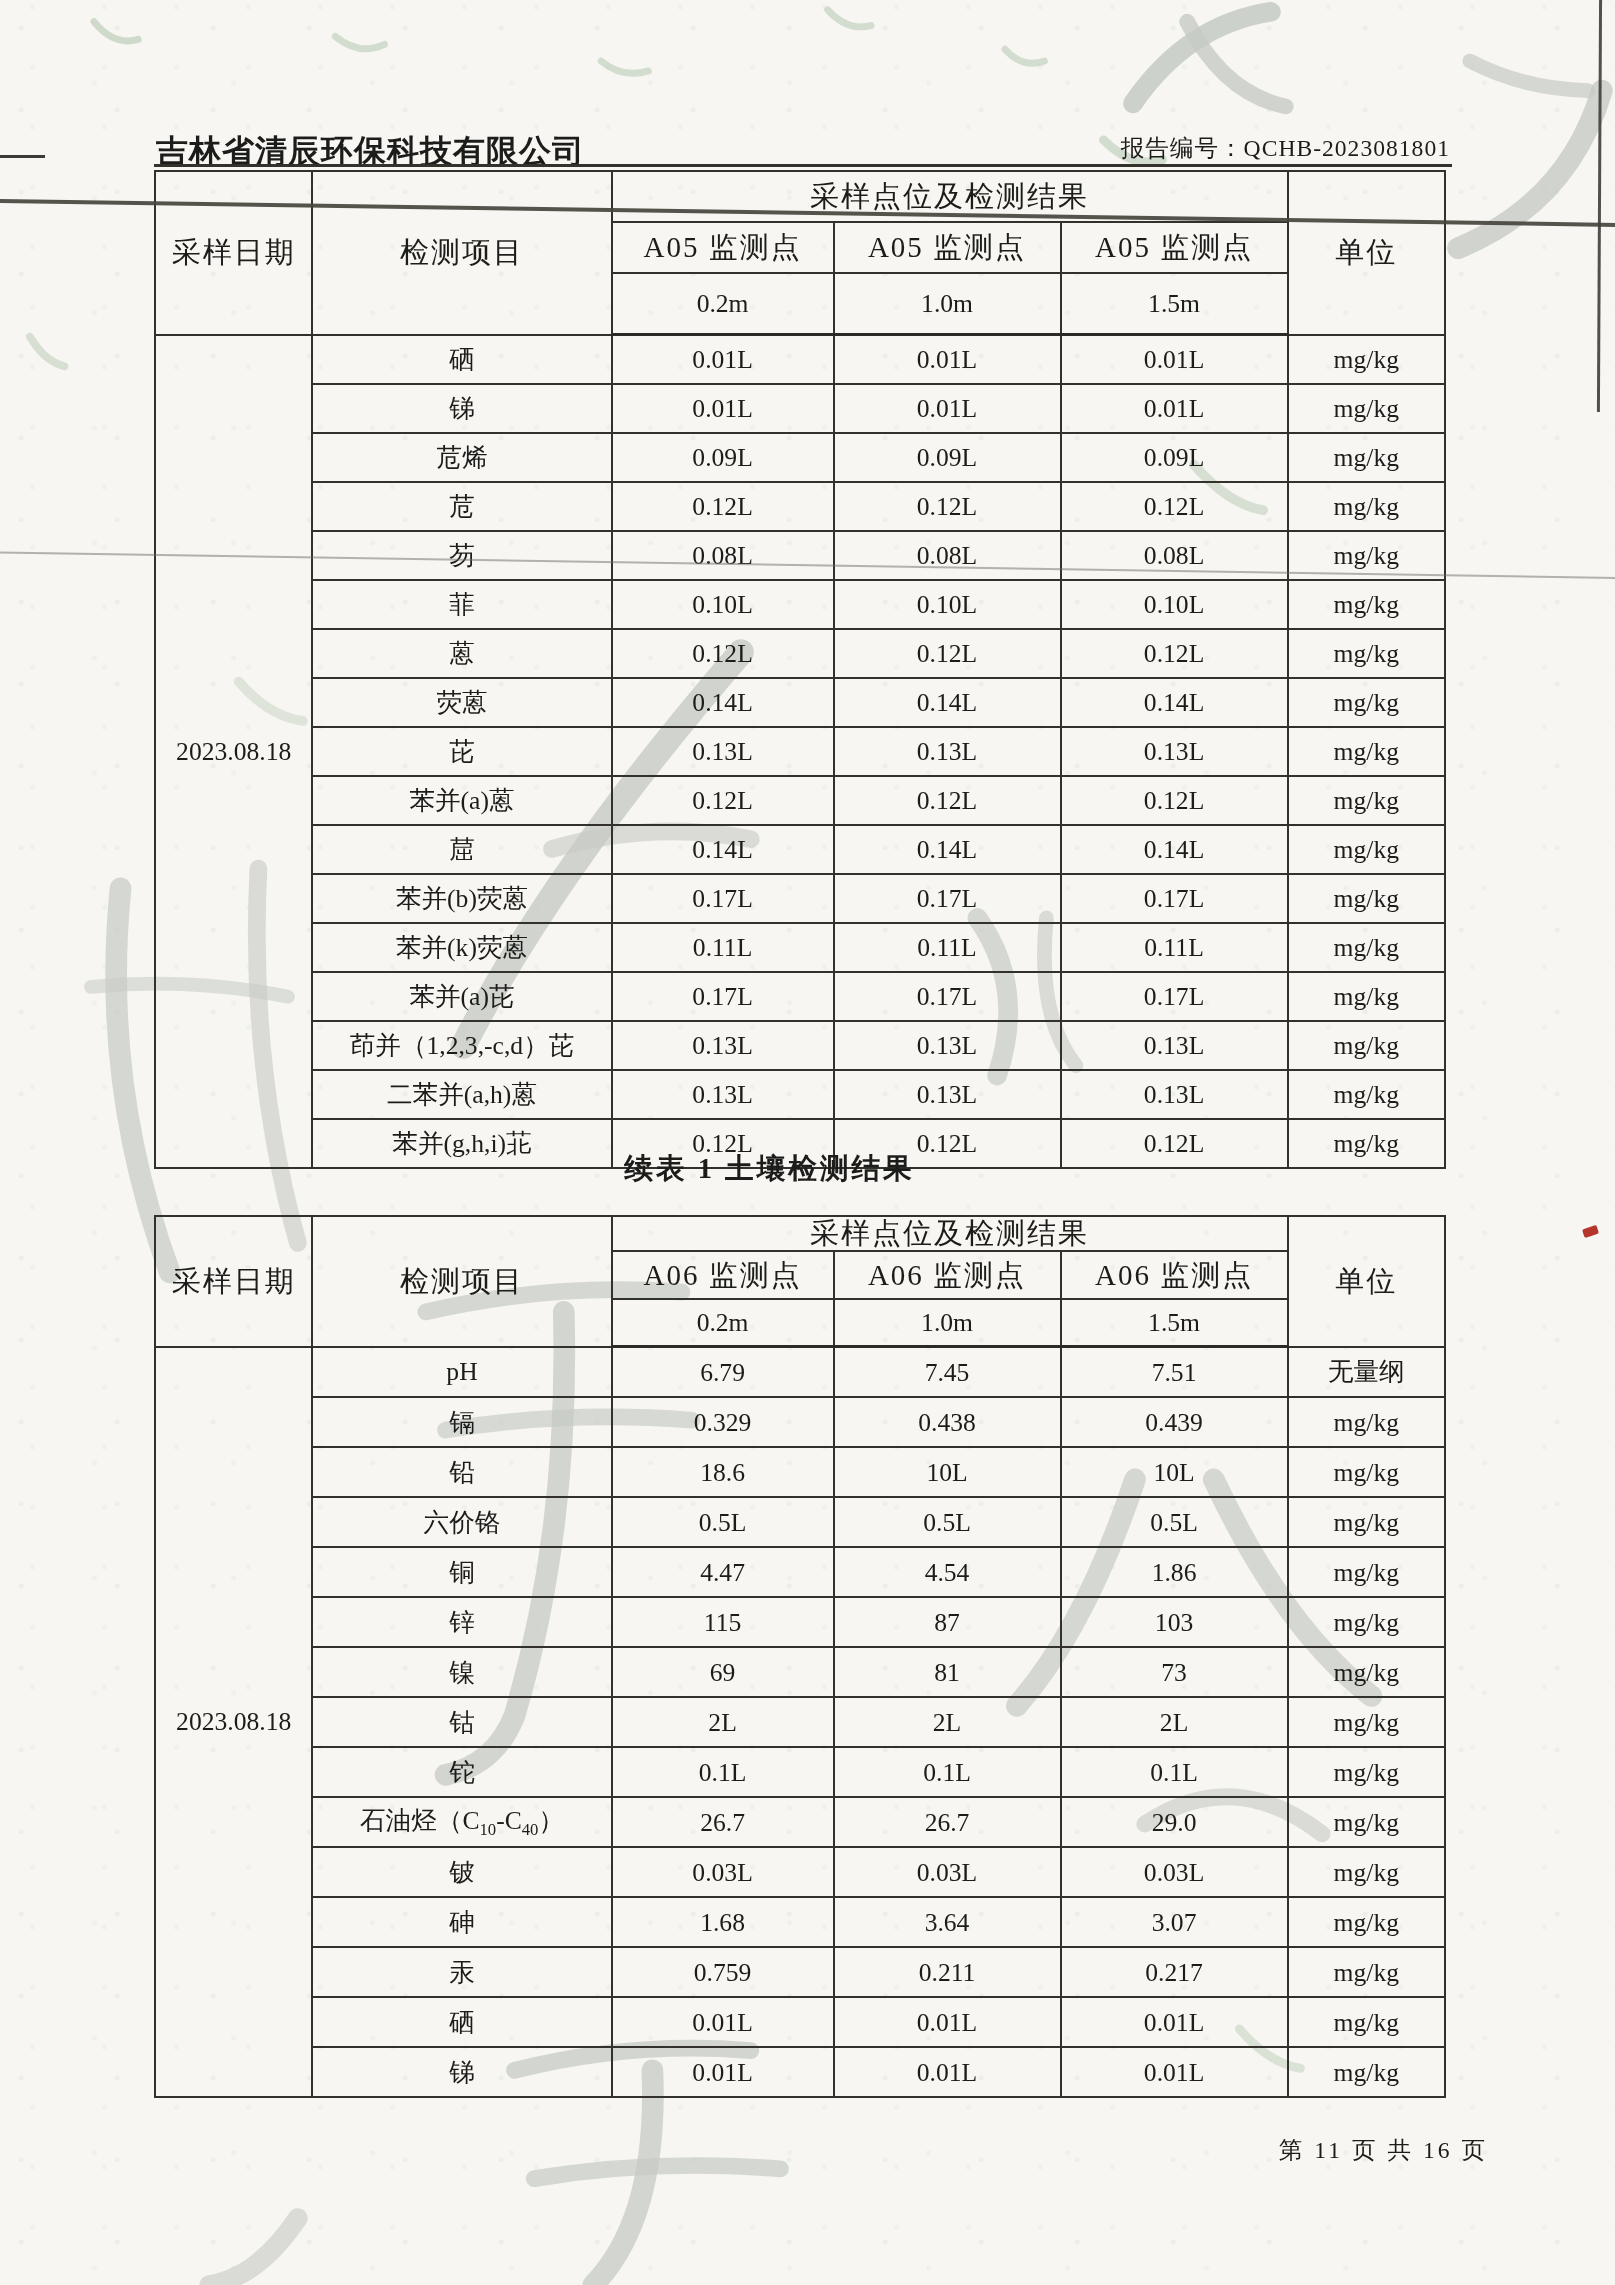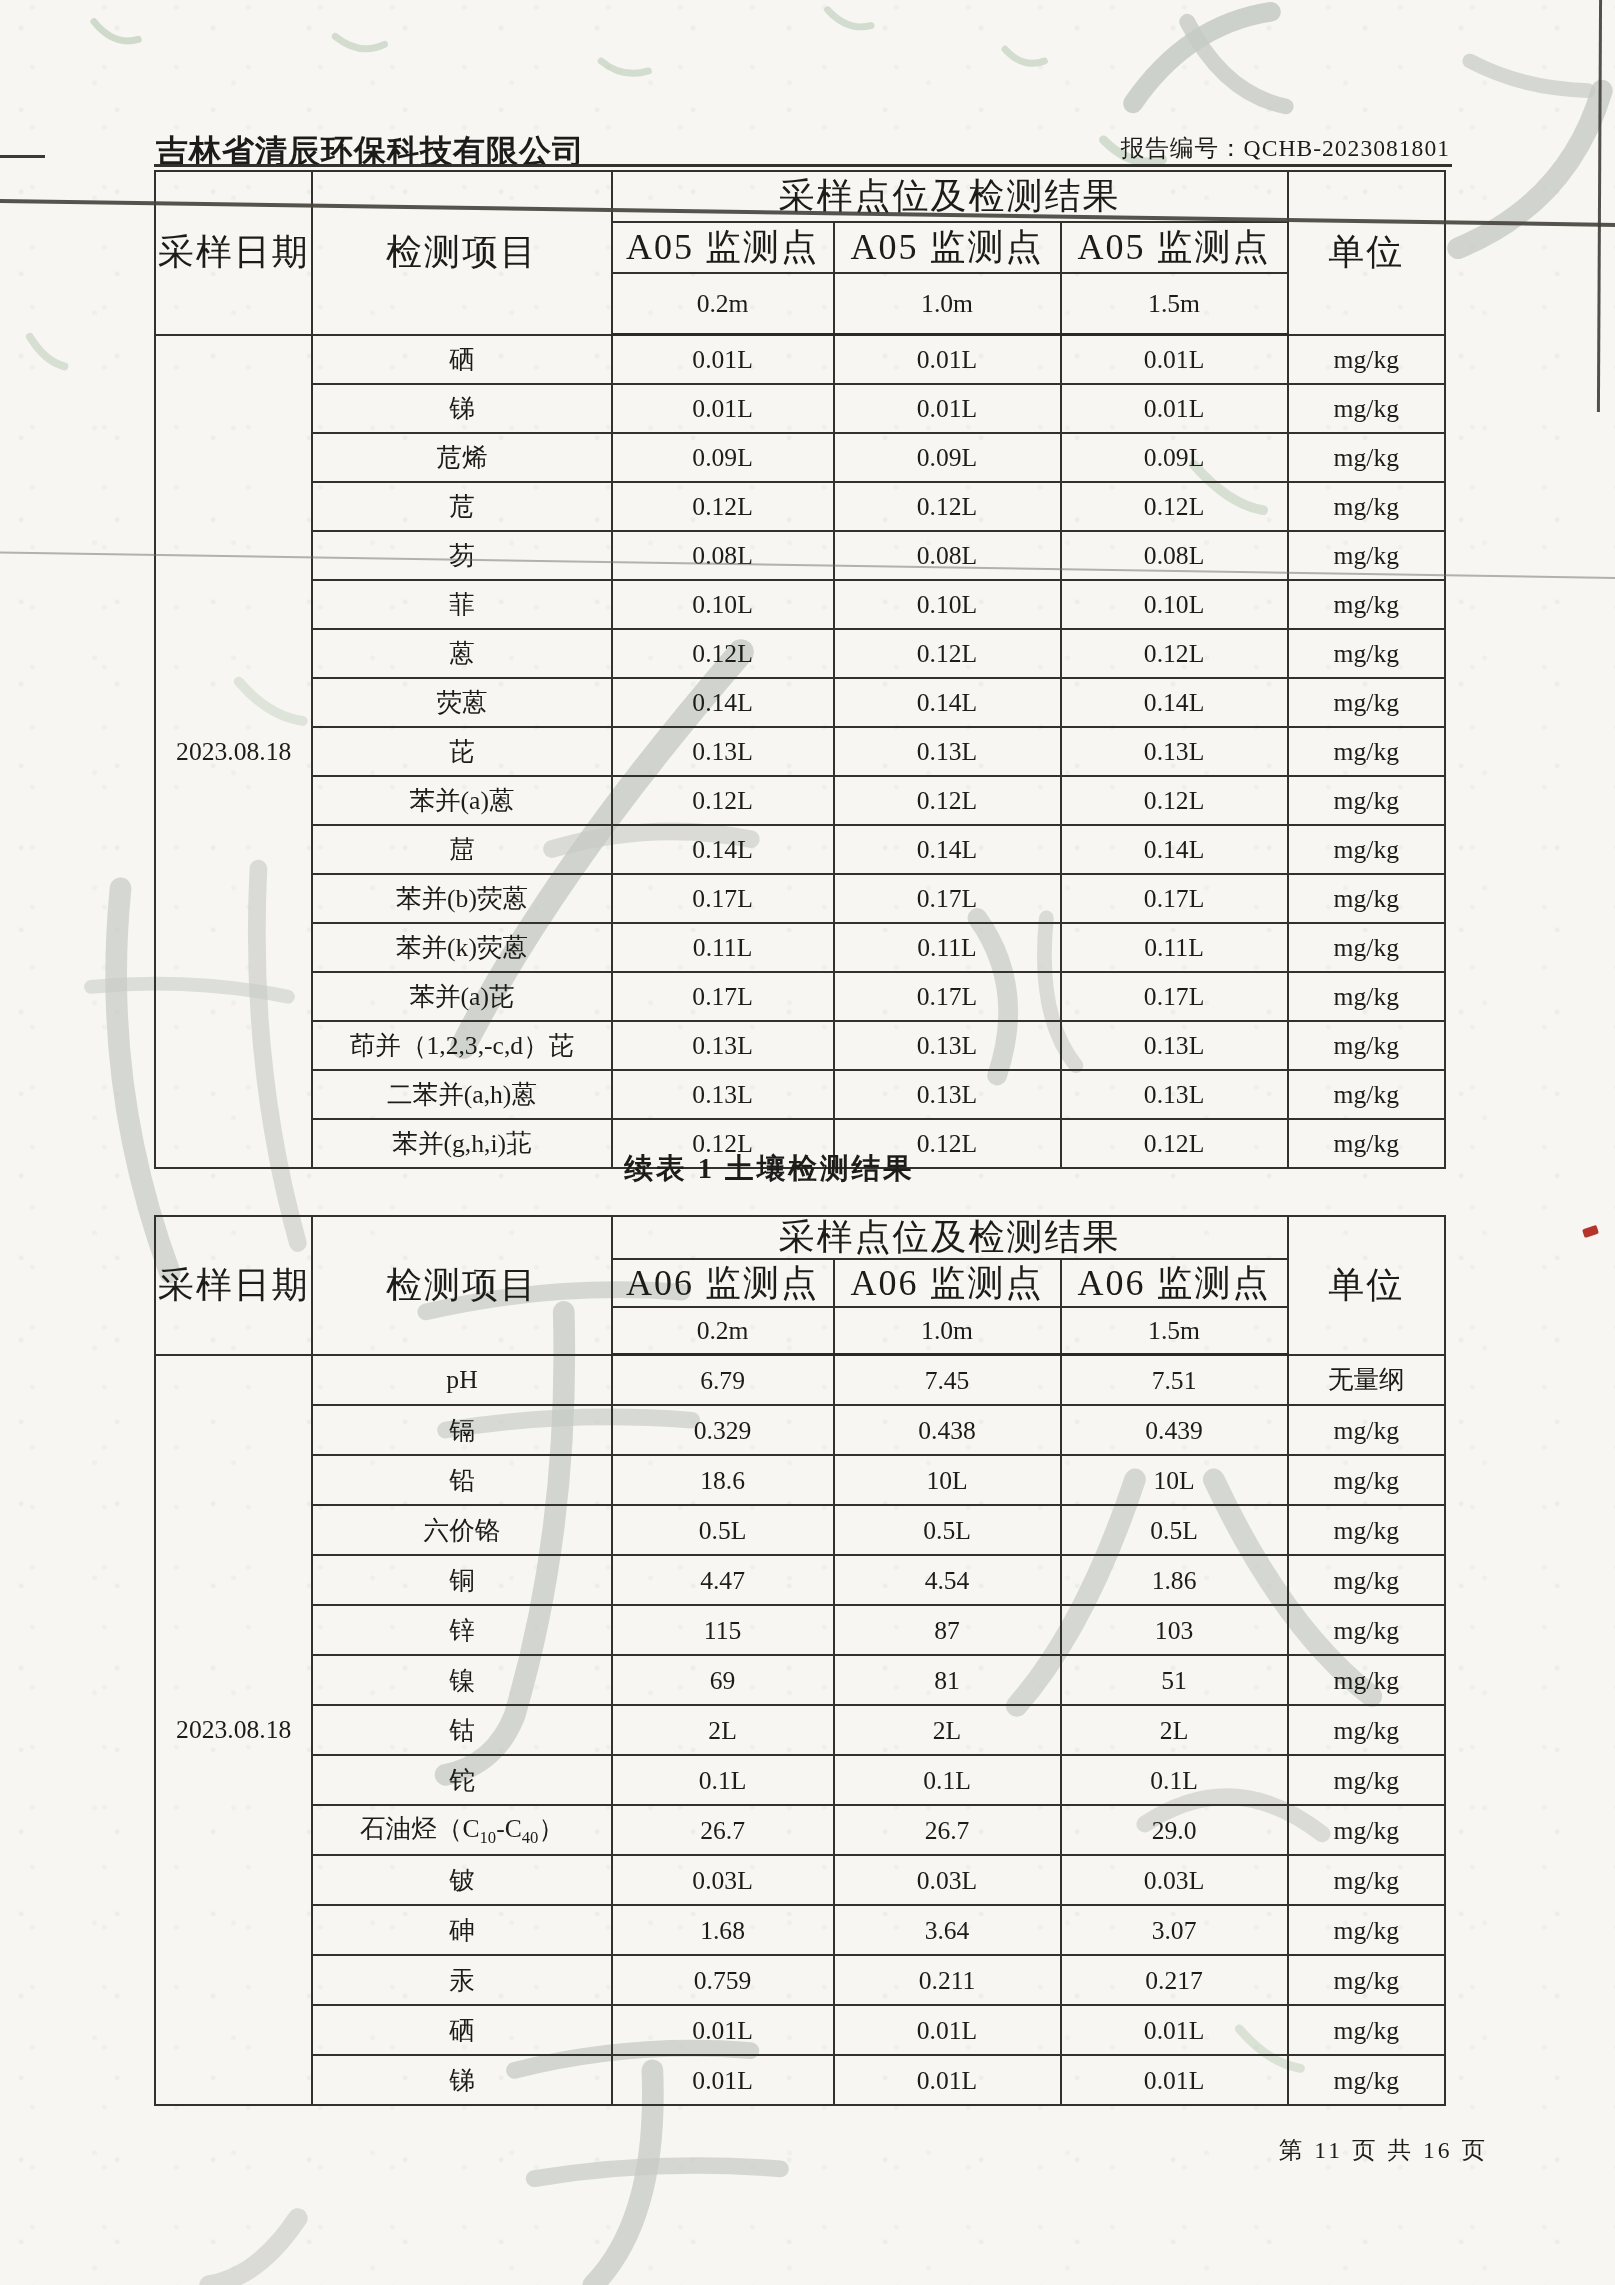--- a/index.html
+++ b/index.html
@@ -26,21 +26,21 @@
   #table1{left:154px;top:170px;width:1292px;}
   #table2{left:154px;top:1215px;width:1292px;}
   #table1 tr.h1 td{height:49px;}
   #table1 tr.h2 td{height:49px;}
   #table1 tr.h3 td{height:59px;border-bottom:3px solid #2c2a26;}
   #table1 tbody td{height:47px;}
   #table2 tr.h1 td{height:27.6px;}
   #table2 tr.h2 td{height:46px;}
   #table2 tr.h3 td{height:45px;border-bottom:3px solid #2c2a26;}
   #table2 tbody td{height:48px;}
-  .doc-table td.hd{font-size:36px;letter-spacing:2px;}
+  .doc-table td.hd{font-size:29px;letter-spacing:2px;}
   .doc-table td sub{font-size:16.7px;margin-top:27px;}
   
   .caption2{position:absolute;left:154px;top:1149px;width:1231px;text-align:center;
     font-size:28.6px;font-weight:700;letter-spacing:3px;}
   .page-footer{position:absolute;right:128px;top:2134px;font-size:23.6px;letter-spacing:3px;text-align:right;}
   
   .scan-line-dark{position:absolute;left:-3.9px;top:223px;width:1625px;height:4.4px;background:#46443e;
     transform-origin:right center;transform:rotate(0.85deg);opacity:.92;}
   .scan-line-faint{position:absolute;left:-3.9px;top:577px;width:1625px;height:2px;background:#6b6b67;
     transform-origin:right center;transform:rotate(0.9deg);opacity:.5;}
@@ -317,21 +317,21 @@
         <td>锌</td>
         <td>115</td>
         <td>87</td>
         <td>103</td>
         <td>mg/kg</td>
       </tr>
       <tr>
         <td>镍</td>
         <td>69</td>
         <td>81</td>
-        <td>51</td>
+        <td>73</td>
         <td>mg/kg</td>
       </tr>
       <tr>
         <td>钴</td>
         <td>2L</td>
         <td>2L</td>
         <td>2L</td>
         <td>mg/kg</td>
       </tr>
       <tr>

